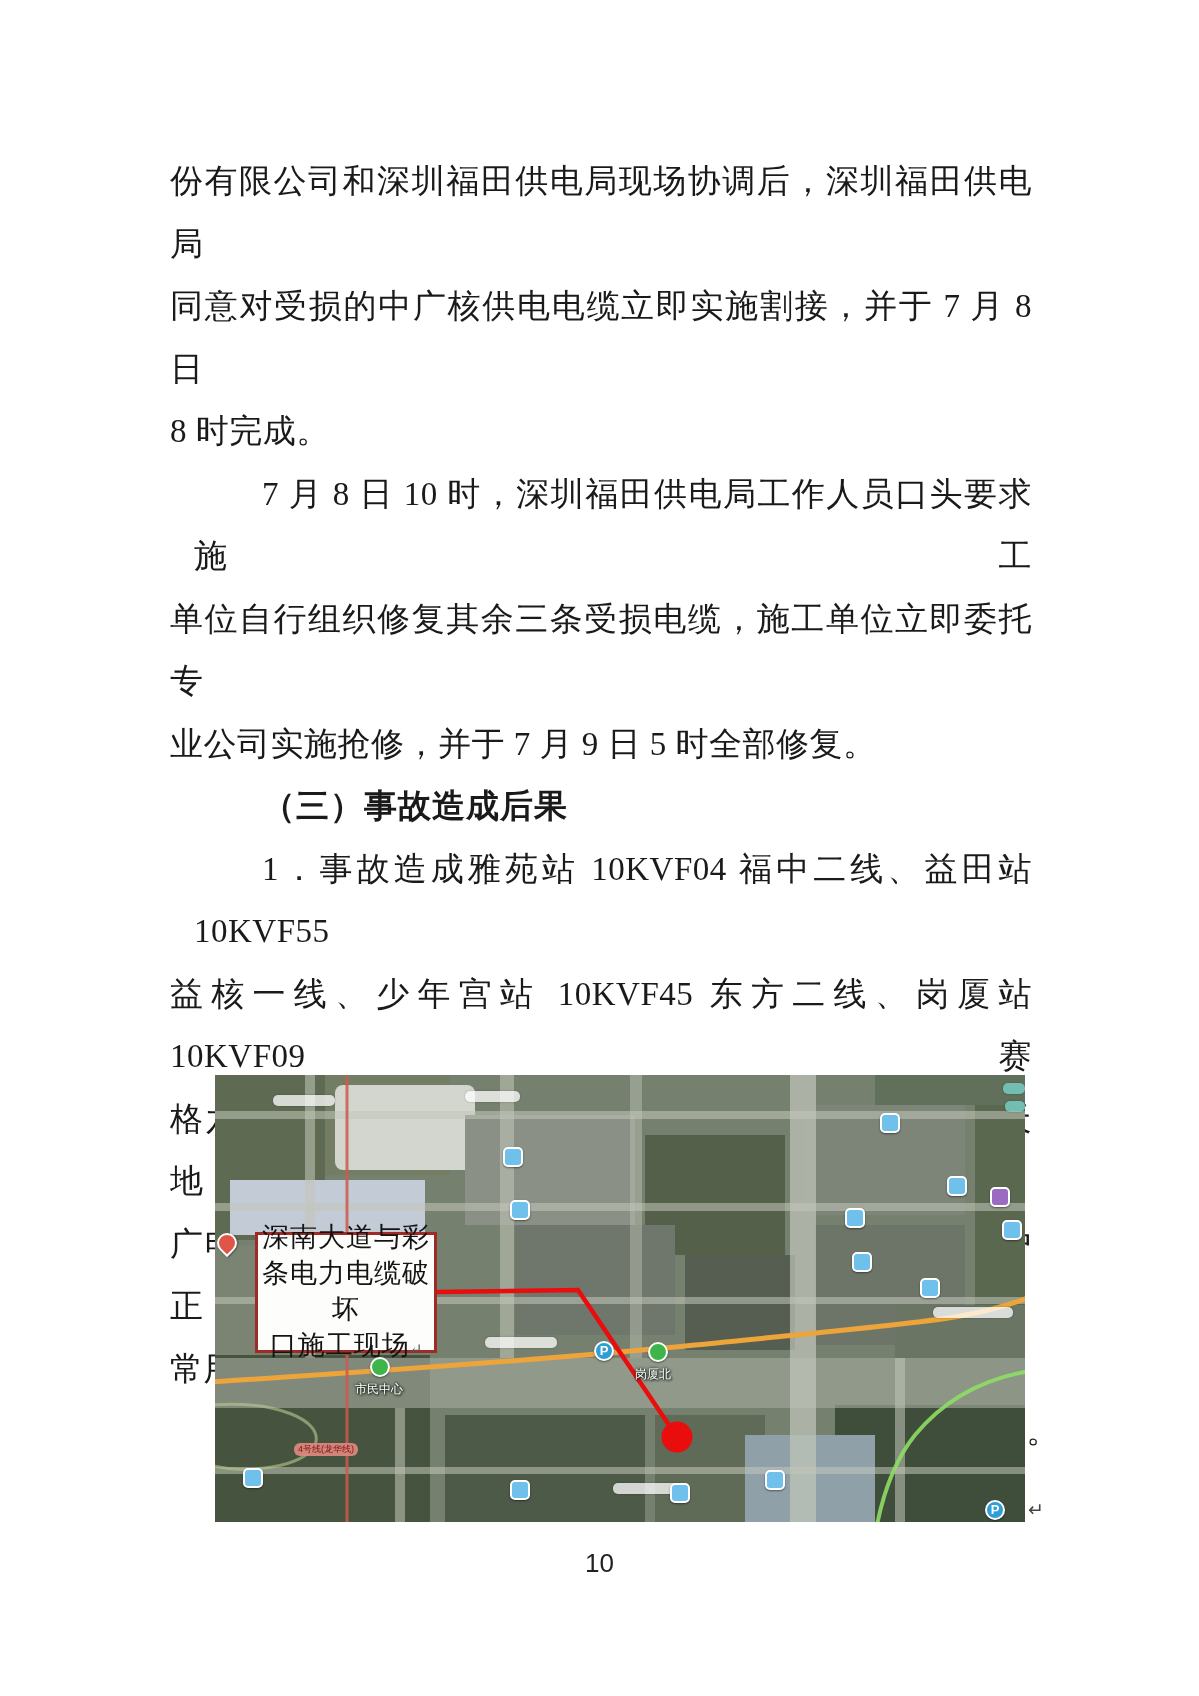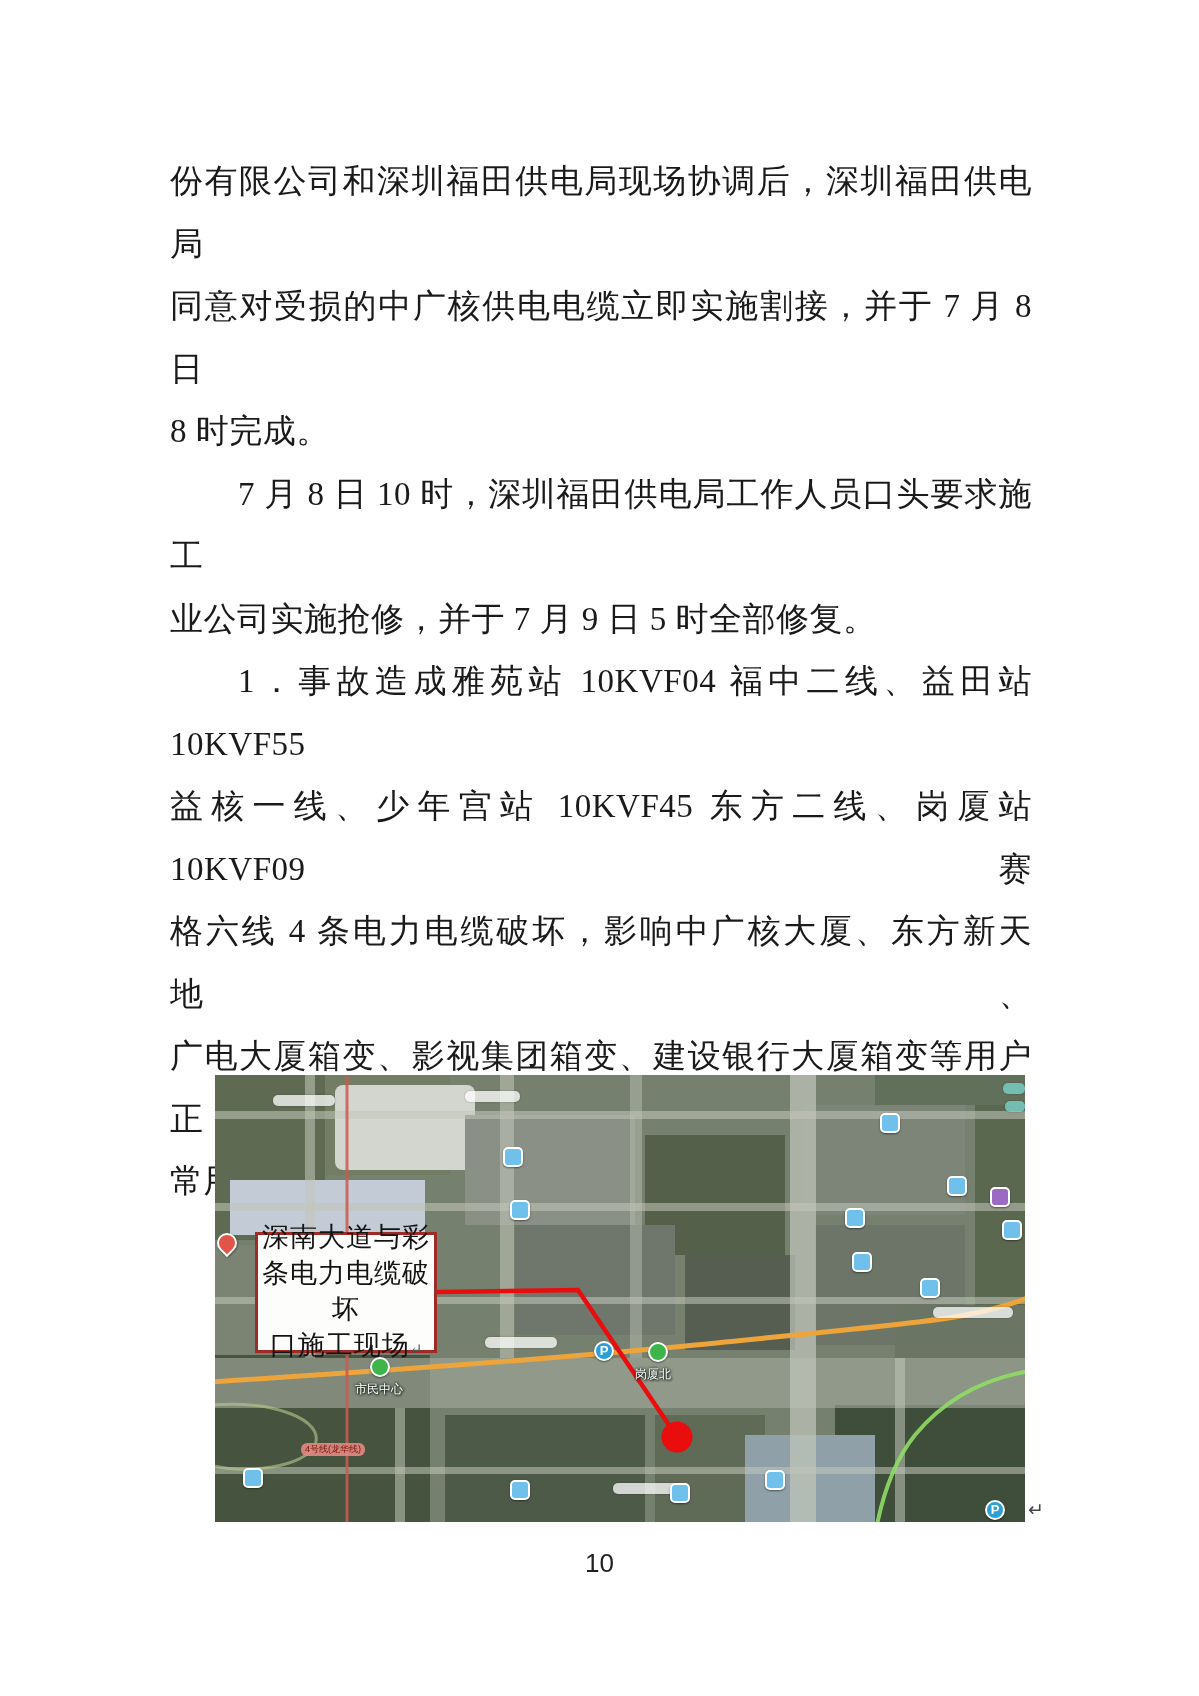--- a/index.html
+++ b/index.html
@@ -21,21 +21,21 @@
     line-height:62.5px;
     white-space:nowrap;
     letter-spacing:0.5px;
   }
   .line.j{
     white-space:normal;
     text-align:justify;
     text-align-last:justify;
     text-justify:inter-character;
   }
-  .line.ind{ text-indent:68px; }
+  .line.ind{ text-indent:68px;margin-left:24px; }
   .line.hei{
     font-family:"Liberation Sans","DejaVu Sans",sans-serif;
     font-weight:700;
     letter-spacing:1px;
   }
   
   .map{
     position:absolute;left:215px;top:1075px;width:810px;height:447px;
     background:#76806e;overflow:hidden;
   }
@@ -97,21 +97,23 @@
 </head>
 <body>
 
 <div class="page">
 
   <div class="textblock">
     <div class="line j">份有限公司和深圳福田供电局现场协调后，深圳福田供电局</div>
     <div class="line j">同意对受损的中广核供电电缆立即实施割接，并于 7 月 8 日</div>
     <div class="line">8 时完成。</div>
     <div class="line j ind">7 月 8 日 10 时，深圳福田供电局工作人员口头要求施工</div>
+    <div class="line j">单位自行组织修复其余三条受损电缆，施工单位立即委托专</div>
     <div class="line">业公司实施抢修，并于 7 月 9 日 5 时全部修复。</div>
+    <div class="line ind hei">（三）事故造成后果</div>
     <div class="line j ind">1．事故造成雅苑站 10KVF04 福中二线、益田站 10KVF55</div>
     <div class="line j">益核一线、少年宫站 10KVF45 东方二线、岗厦站 10KVF09 赛</div>
     <div class="line j">格六线 4 条电力电缆破坏，影响中广核大厦、东方新天地、</div>
     <div class="line j">广电大厦箱变、影视集团箱变、建设银行大厦箱变等用户正</div>
     <div class="line">常用电。</div>
     <div class="line ind">2．事故未造成人员伤亡，直接经济损失为 2.92 万元。</div>
     <div class="line ind hei">三、事故原因和性质</div>
   </div>
 
   <div class="map">
@@ -179,21 +181,21 @@
     <div class="micon" style="left:550px;top:395px;"></div>
     <div class="micon" style="left:455px;top:408px;"></div>
     <div class="micon park" style="left:379px;top:266px;">P</div>
     <div class="micon park" style="left:770px;top:425px;">P</div>
     <div class="micon metro round" style="left:155px;top:282px;"></div>
     <div class="micon metro round" style="left:433px;top:267px;"></div>
     <div class="micon redpin" style="left:2px;top:158px;"></div>
 
     <div class="maplabel" style="left:140px;top:306px;">市民中心</div>
     <div class="maplabel" style="left:420px;top:291px;">岗厦北</div>
-    <div class="linelabel" style="left:86px;top:368px;">4号线(龙华线)</div>
+    <div class="linelabel" style="left:79px;top:368px;">4号线(龙华线)</div>
 
     <div class="callout">
       <div>深南大道与彩</div>
       <div>条电力电缆破坏</div>
       <div><span>口施工现场</span><span class="mk">↵</span></div>
     </div>
   </div>
 
   <span class="paramark">↵</span>
 

